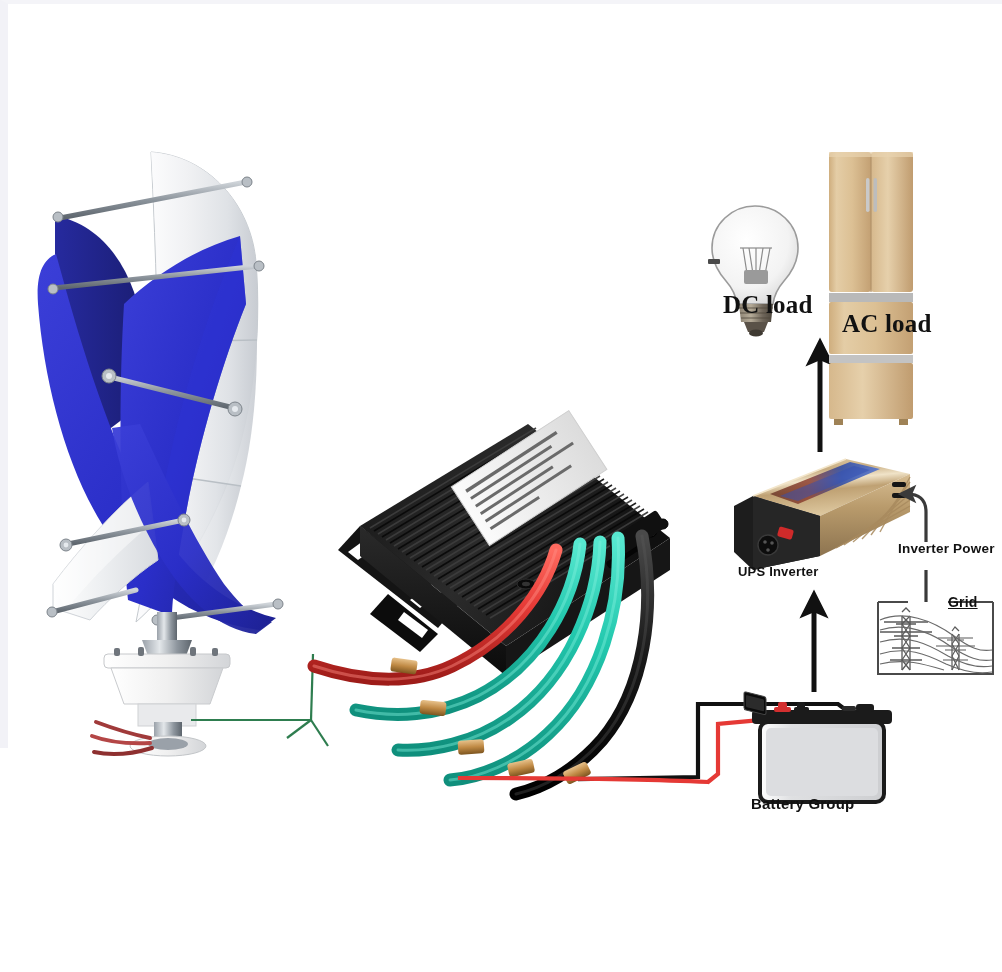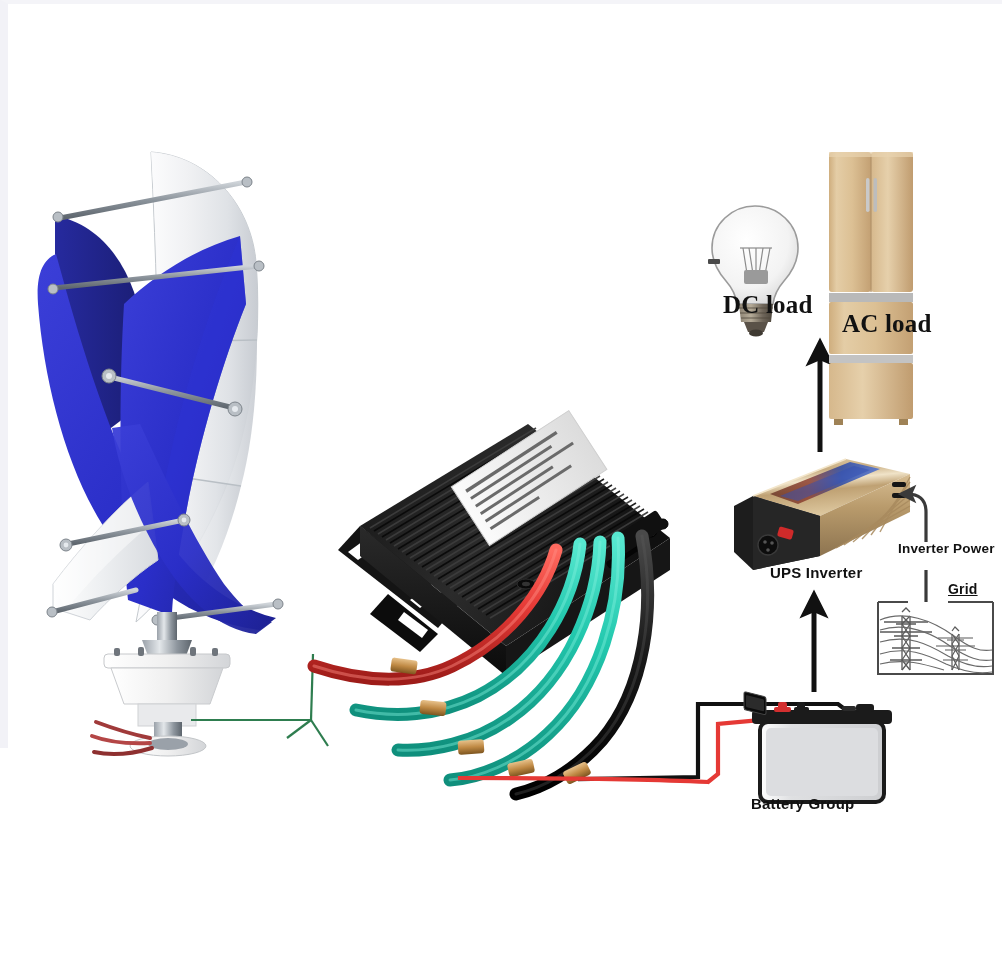--- a/index.html
+++ b/index.html
@@ -520,21 +520,21 @@
       <rect x="891" y="415" width="9" height="6" fill="#9f8256"></rect>
 
       <rect x="821" y="148" width="84" height="5" fill="#e8d3af" opacity=".7"></rect>
     </g>
   </svg>
 
   <div class="lbl serif" style="left:715px; top:287px; font-size:25px;">DC load</div>
 
   <div class="lbl serif" style="left:822px; top:306px; font-size:25px;padding-left:12px;">AC load</div>
 
-  <div class="lbl" style="left:762px; top:560px; font-size:15px;">UPS Inverter</div>
+  <div class="lbl" style="left:730px; top:560px; font-size:13px;">UPS Inverter</div>
 
   <div class="lbl" style="left:890px; top:537px; font-size:13.5px;">Inverter Power</div>
 
-  <div class="lbl" style="left:940px; top:577px; font-size:14px;text-decoration:underline;">Grid</div>
+  <div class="lbl" style="left:940px; top:590px; font-size:14px;text-decoration:underline;">Grid</div>
 
   <div class="lbl" style="left:743px; top:791px; font-size:15px;">Battery Group</div>
 
 </div>
 
 </body></html>

